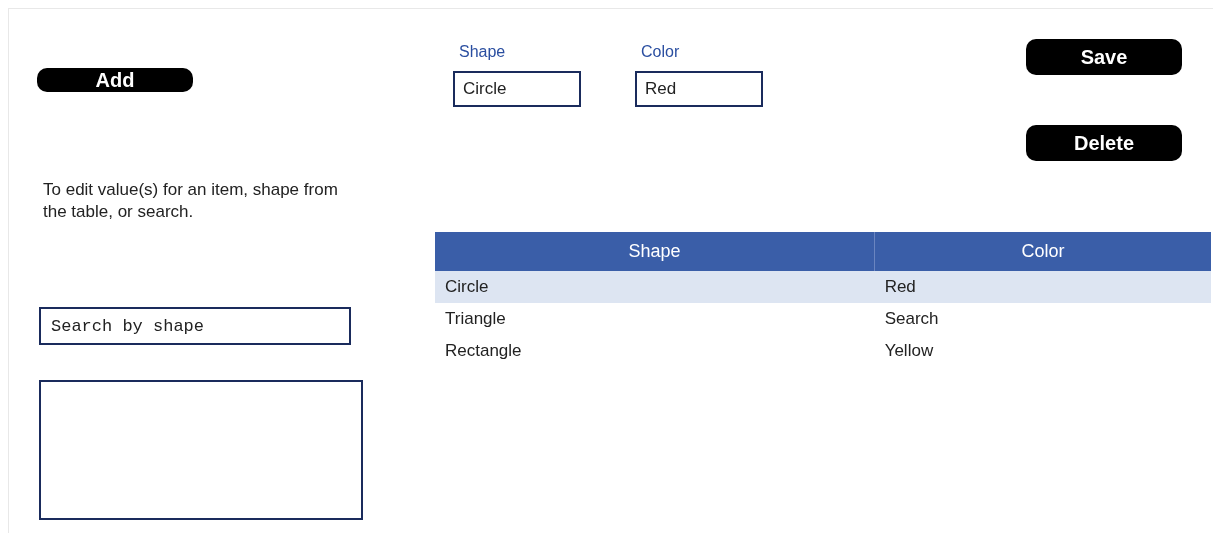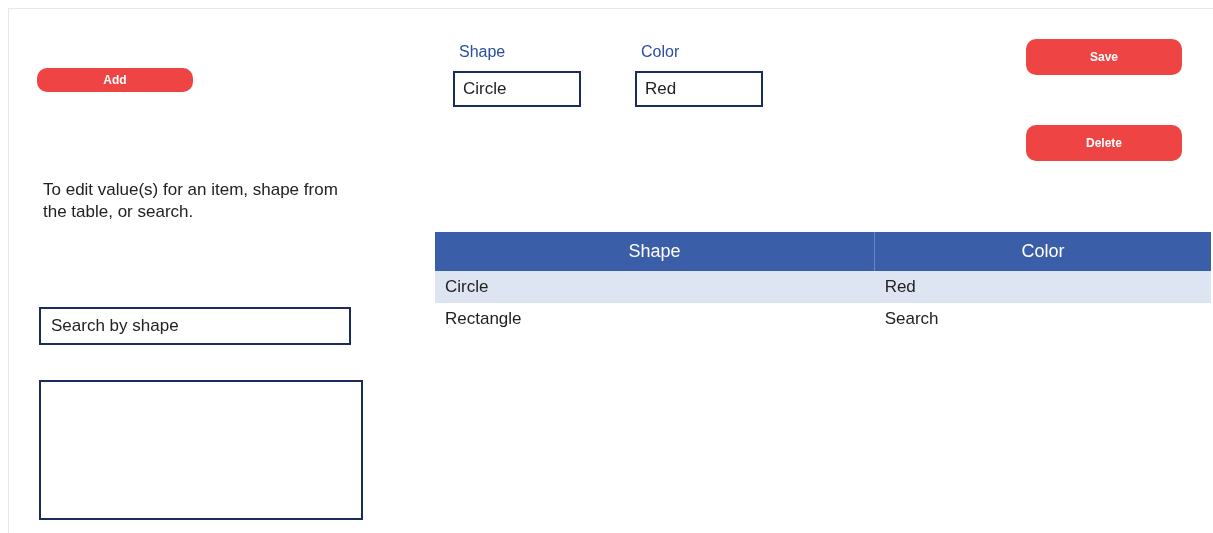--- a/index.html
+++ b/index.html
@@ -11,24 +11,24 @@
       font-family: "Segoe UI", Arial, sans-serif;
       font-size: 16px;
       color: #222;
       background: #fff;
       width: 1213px;
       height: 533px;
       position: relative;
       border: 1px solid #e8e8e8;
     }
     .btn {
-      background: #ef4444;
+      background: #000000;
       color: #fff;
       font-weight: 600;
-      font-size: 12px;
+      font-size: 20px;
       border: none;
       border-radius: 10px;
       cursor: pointer;
       display: inline-flex;
       align-items: center;
       justify-content: center;
     }
     .btn-add {
       position: absolute;
       left: 24px;
@@ -83,21 +83,21 @@
     }
     .search-input {
       position: absolute;
       left: 26px;
       top: 294px;
       width: 312px;
       height: 38px;
       border: 2px solid #1a2b5c;
       padding: 0 10px;
       font-size: 17px;
-      font-family: Liberation Sans, sans-serif;
+      font-family: Liberation Mono, monospace;
       background: #fff;
       color: #222;
     }
     .search-input::placeholder {
       color: #222;
       opacity: 1;
     }
     .results-box {
       position: absolute;
       left: 26px;
@@ -164,17 +164,21 @@
       <th>Shape</th>
       <th>Color</th>
     </tr>
   </thead>
   <tbody>
     <tr class="row-selected">
       <td>Circle</td>
       <td>Red</td>
     </tr>
     <tr>
+      <td>Triangle</td>
+      <td>Search</td>
+    </tr>
+    <tr>
       <td>Rectangle</td>
-      <td>Search</td>
+      <td>Yellow</td>
     </tr>
   </tbody>
 </table>
 
 </body></html>

